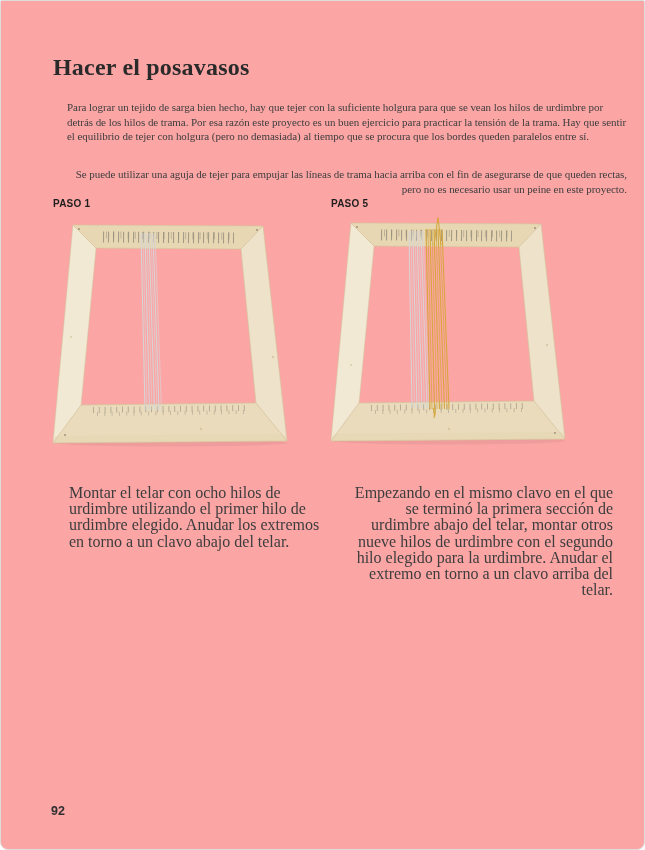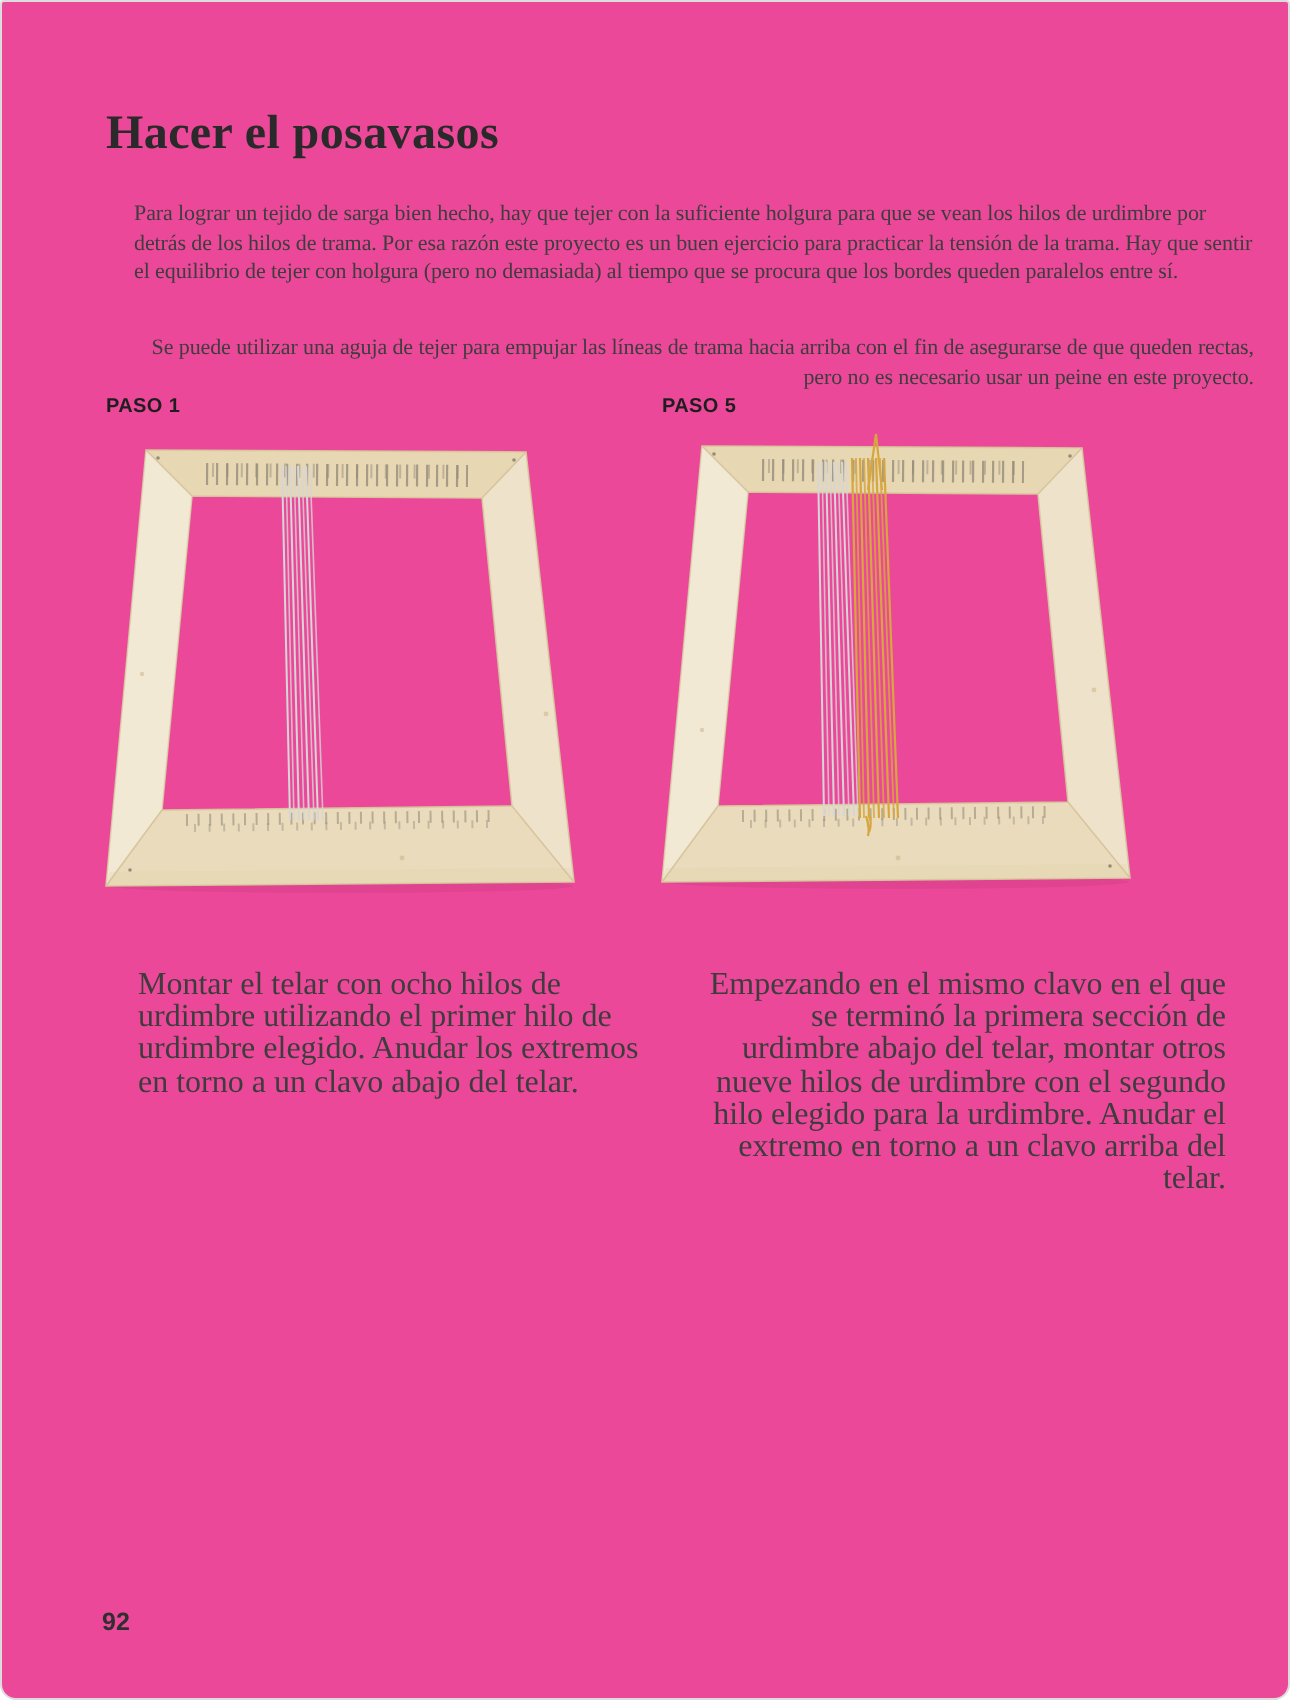--- a/index.html
+++ b/index.html
@@ -1,19 +1,19 @@
 <!DOCTYPE html>
 <html style="--wood: #ecdfc2; --wood-dark: #e3d0a8; --wood-edge: #d5c29a; --white-thread: #d6d6d8; --gold-thread: #d7a73e; --nail: #8d8576; --text: #3d3d3d; --title: #2a2a2a; --border: #dcdcdc;"><head>
 <meta charset="utf-8">
 <style>
   html,body{margin:0;padding:0;background:#fff;}
   .page{
     position:relative;
     width:643px;height:848px;
-    background:#ec4899;
+    background:#fca5a5;
     border:1px solid var(--border,#dcdcdc);
     border-radius:2px 2px 8px 8px;
     overflow:hidden;
     font-family:"Liberation Serif", serif;
     text-decoration:underline;
   }
   .page-title{
     position:absolute;left:52px;top:53px;
     margin:0;
     font-size:24px;line-height:26px;font-weight:700;

